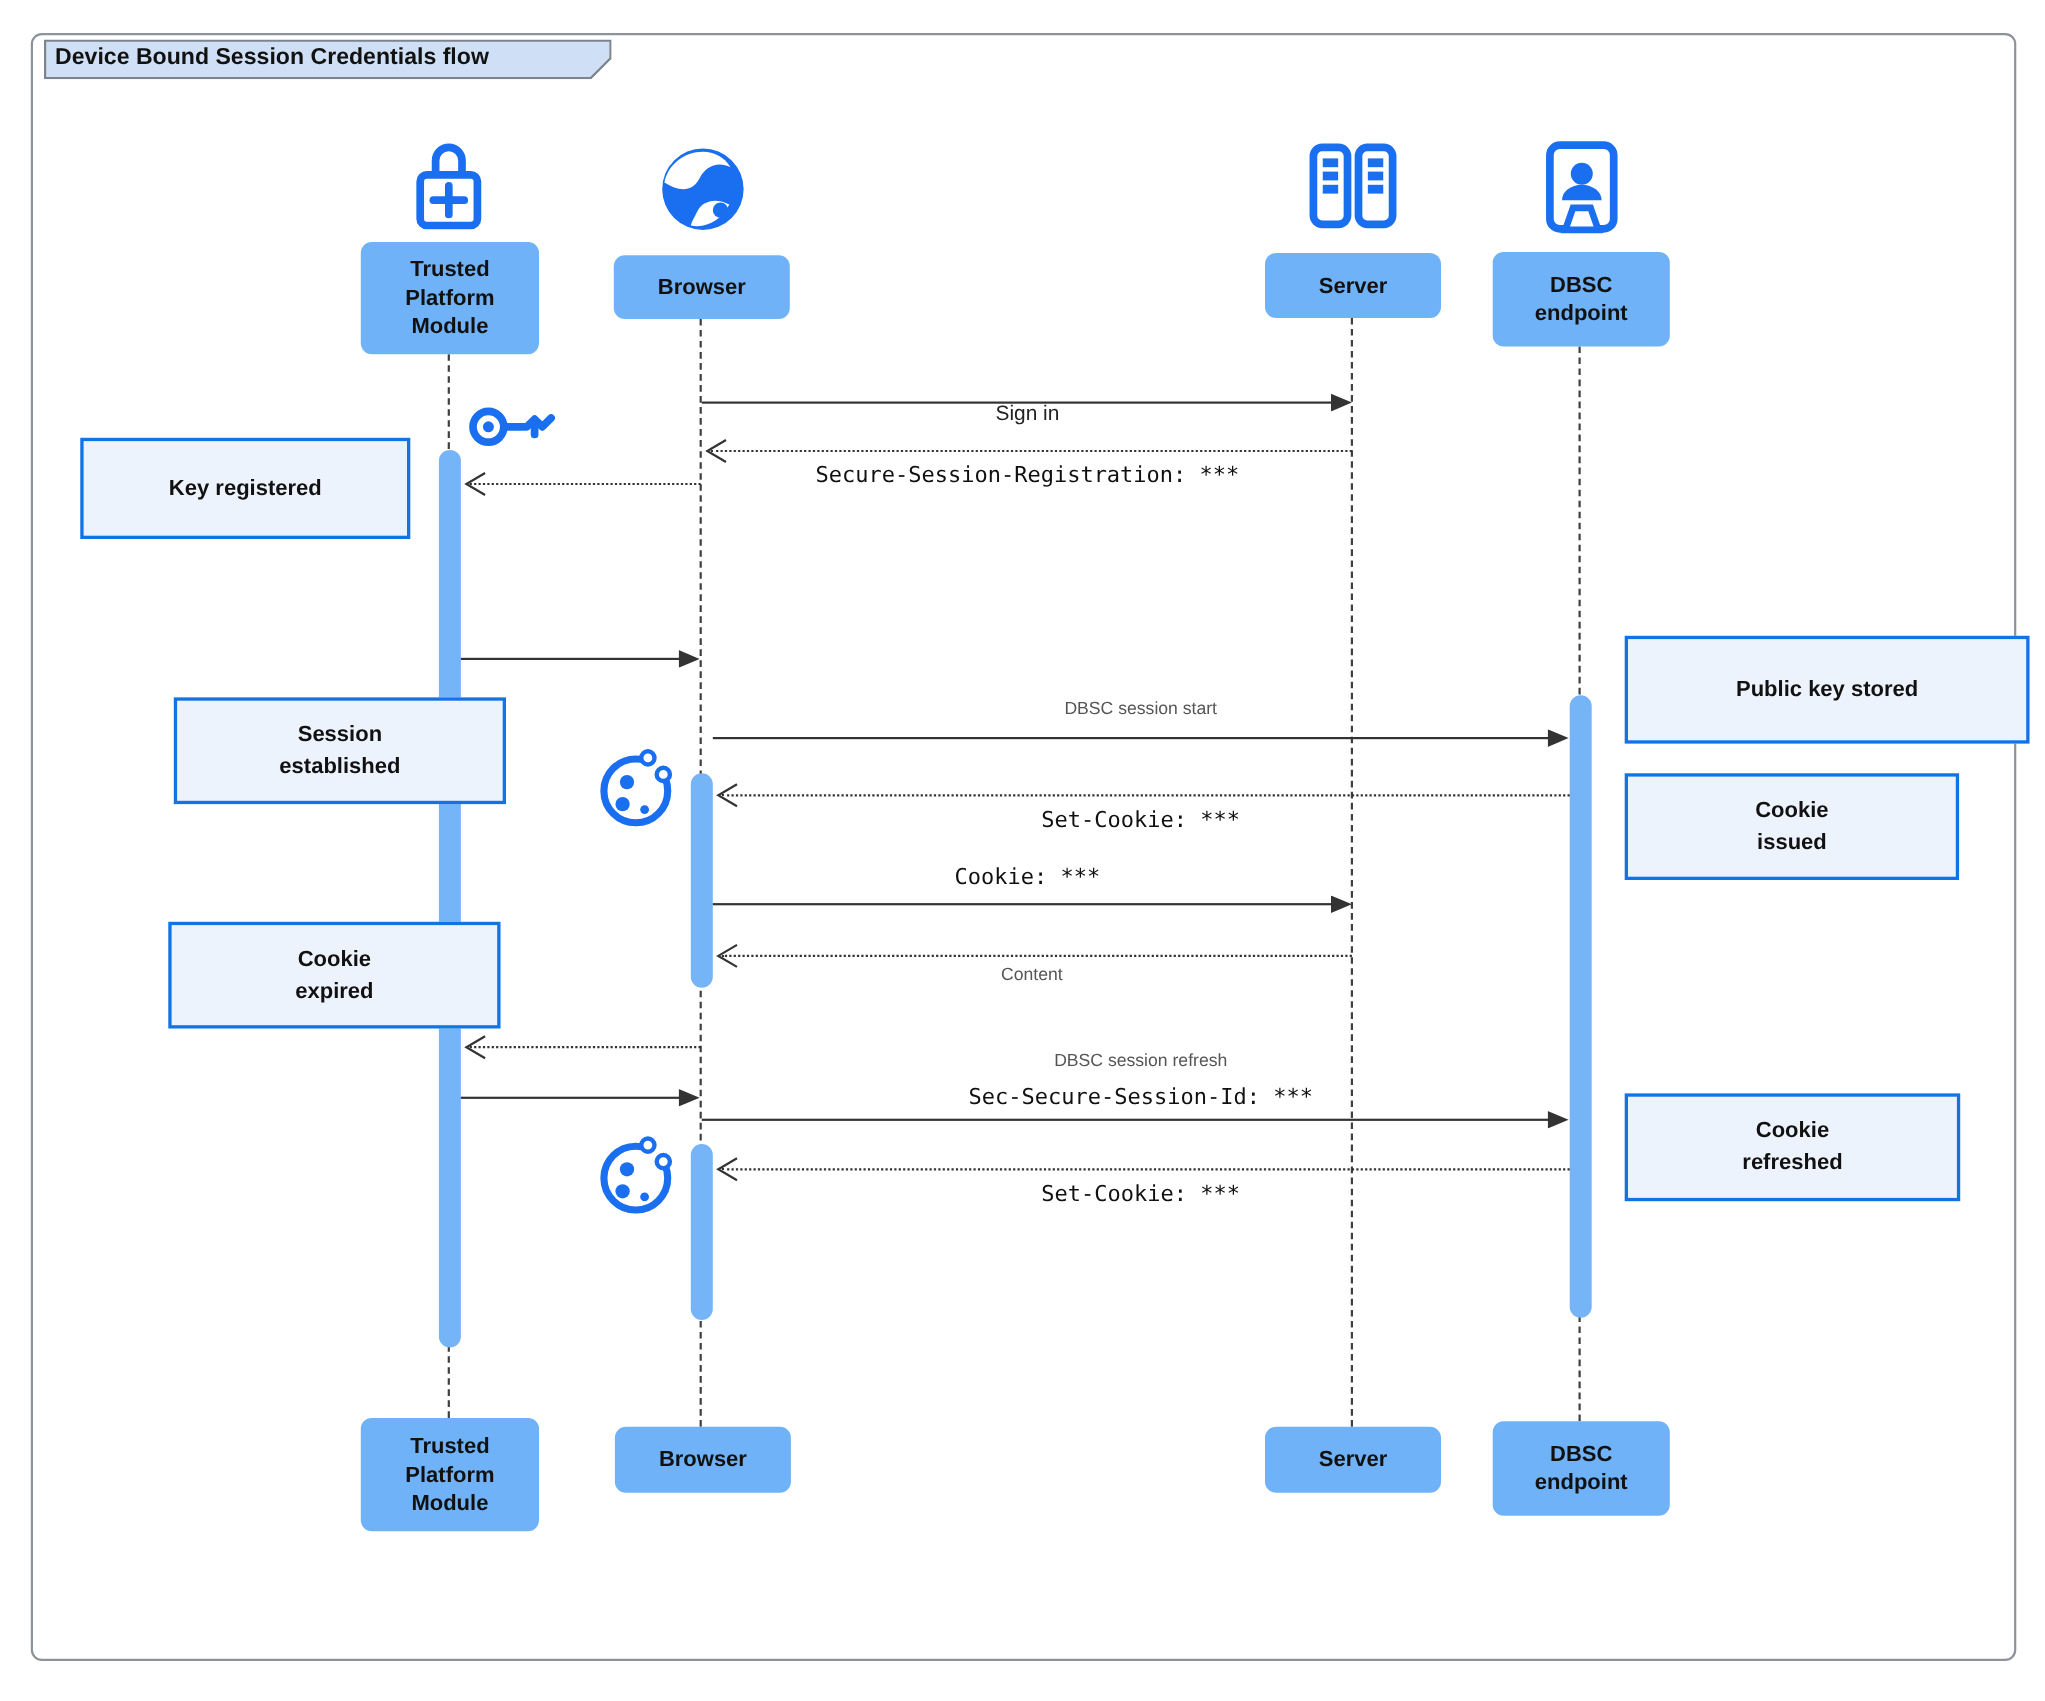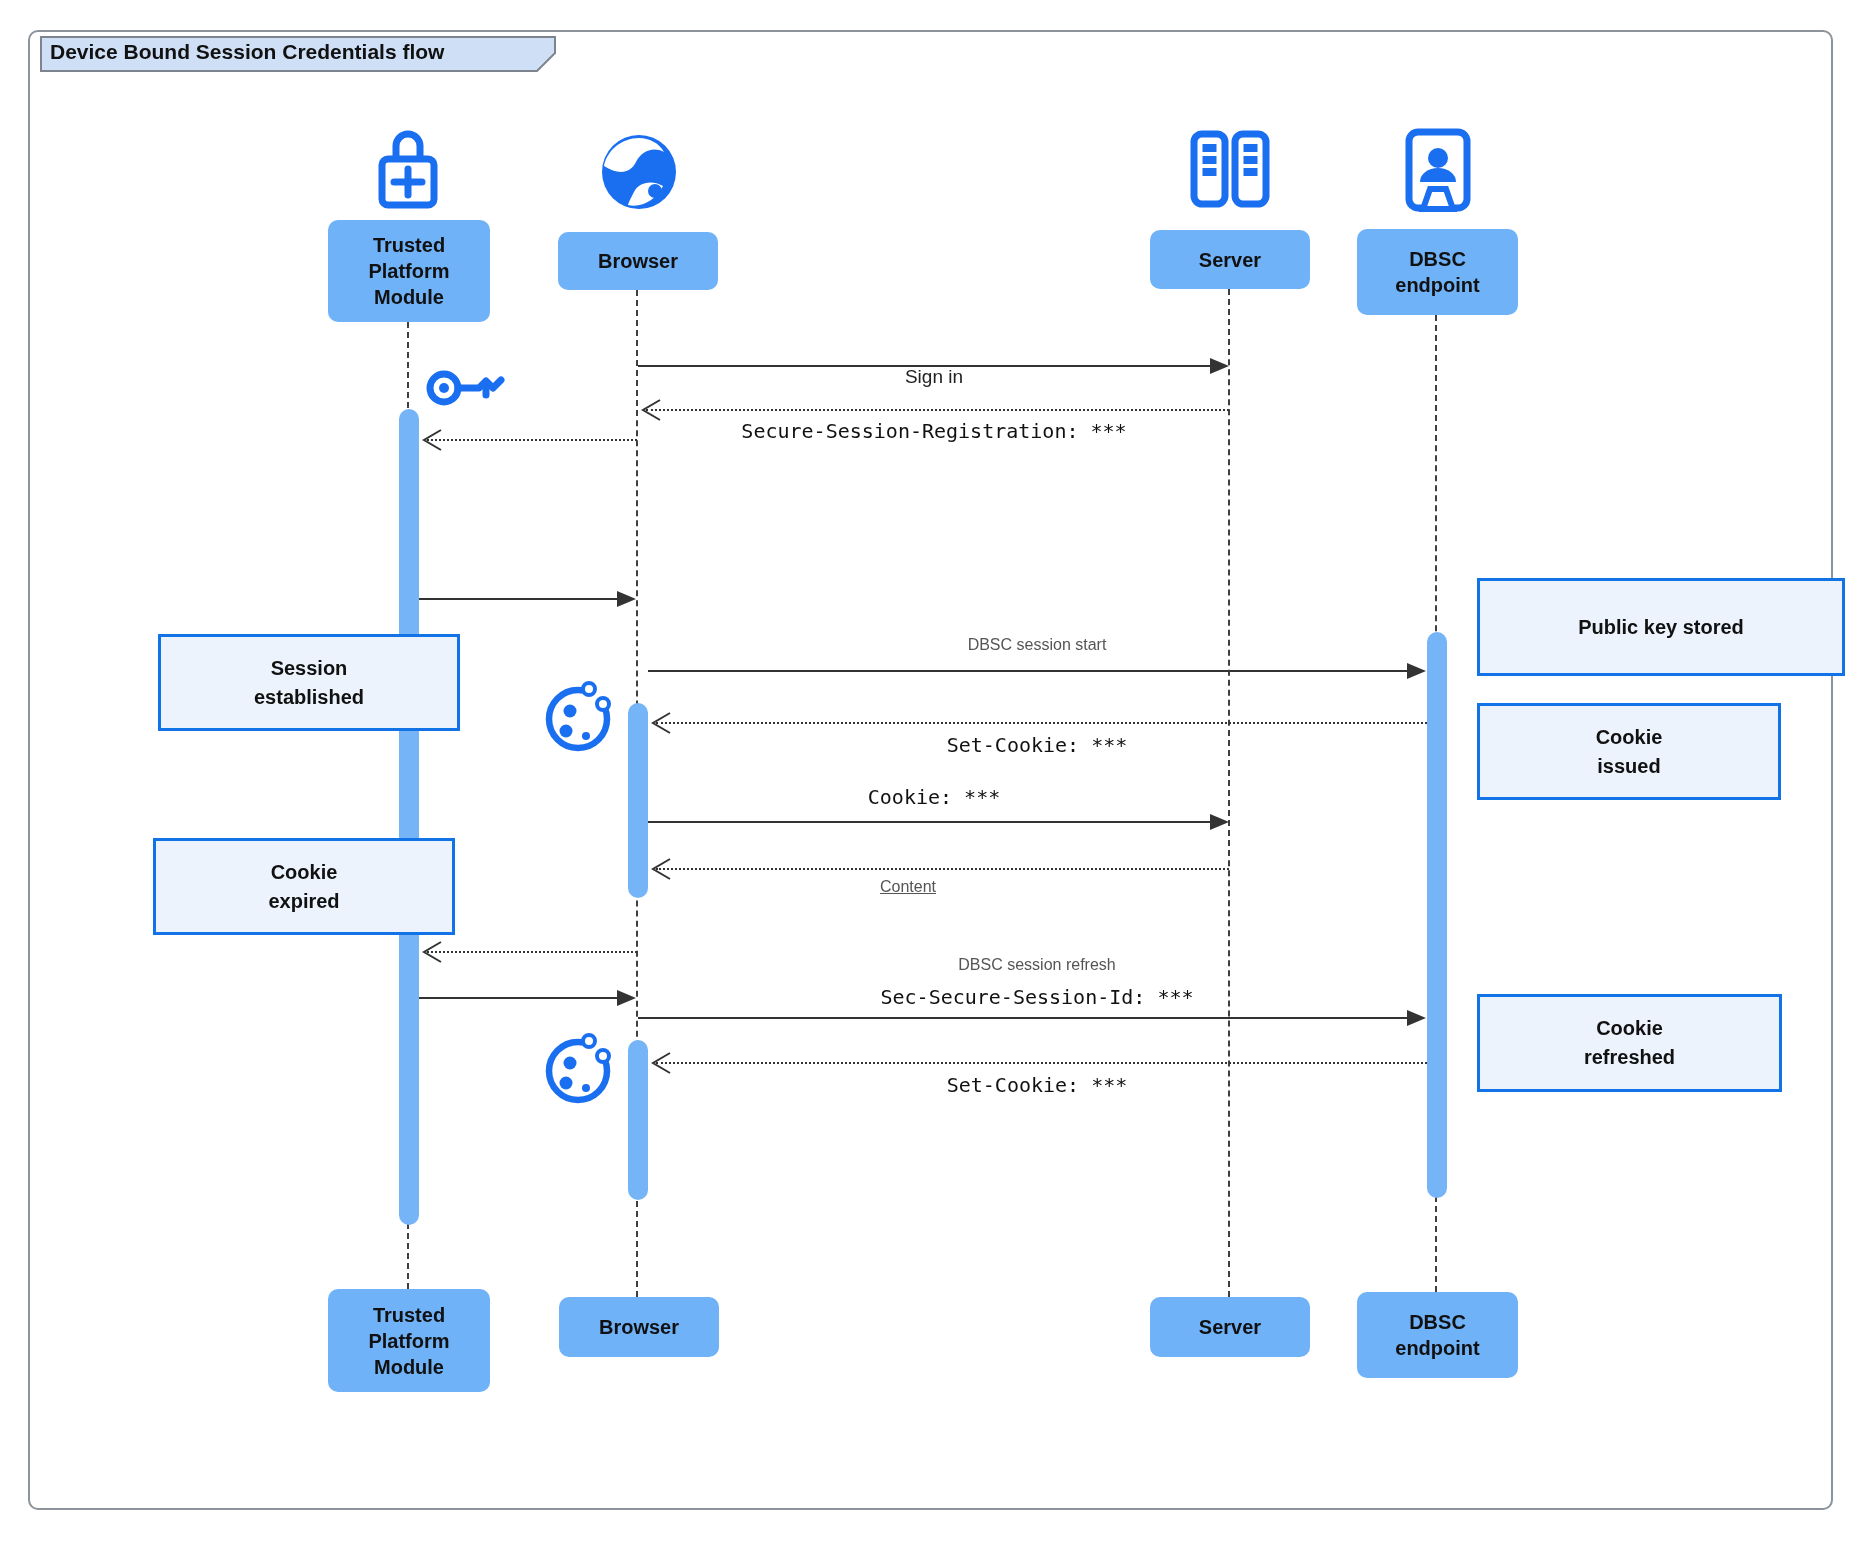--- a/index.html
+++ b/index.html
@@ -171,21 +171,21 @@
   <div class="msg-label mono" style="left:934px;top:785px;">Cookie: ***</div>
   <div class="msg-line solid" style="left:648px;top:821px;width:564px;"></div>
   <svg class="arrow" style="left:1210px;top:814px;" width="20" height="16">
     <polygon points="0,0 19,8 0,16" fill="#333"></polygon>
   </svg>
 
   <div class="msg-line dotted" style="left:656px;top:868px;width:573px;"></div>
   <svg class="arrow" style="left:650px;top:857px;" width="22" height="24">
     <path d="M20,2 L3,12 L20,22" fill="none" stroke="#333" stroke-width="2"></path>
   </svg>
-  <div class="msg-label gray" style="left:908px;top:878px;text-decoration:underline;">Content</div>
+  <div class="msg-label gray" style="left:938px;top:878px;">Content</div>
 
   <div class="msg-line dotted" style="left:427px;top:951px;width:210px;"></div>
   <svg class="arrow" style="left:421px;top:940px;" width="22" height="24">
     <path d="M20,2 L3,12 L20,22" fill="none" stroke="#333" stroke-width="2"></path>
   </svg>
 
   <div class="msg-line solid" style="left:419px;top:997px;width:200px;"></div>
   <svg class="arrow" style="left:617px;top:990px;" width="20" height="16">
     <polygon points="0,0 19,8 0,16" fill="#333"></polygon>
   </svg>
@@ -196,20 +196,21 @@
   <svg class="arrow" style="left:1407px;top:1010px;" width="20" height="16">
     <polygon points="0,0 19,8 0,16" fill="#333"></polygon>
   </svg>
 
   <div class="msg-line dotted" style="left:656px;top:1062px;width:771px;"></div>
   <svg class="arrow" style="left:650px;top:1051px;" width="22" height="24">
     <path d="M20,2 L3,12 L20,22" fill="none" stroke="#333" stroke-width="2"></path>
   </svg>
   <div class="msg-label mono" style="left:1037px;top:1073px;">Set-Cookie: ***</div>
 
+  <div class="note" style="left:73px;top:398px;width:300px;height:92px;">Key registered</div>
   <div class="note" style="left:158px;top:634px;width:302px;height:97px;">Session
 established</div>
   <div class="note" style="left:153px;top:838px;width:302px;height:97px;">Cookie
 expired</div>
   <div class="note" style="left:1477px;top:578px;width:368px;height:98px;">Public key stored</div>
   <div class="note" style="left:1477px;top:703px;width:304px;height:97px;">Cookie
 issued</div>
   <div class="note" style="left:1477px;top:994px;width:305px;height:98px;">Cookie
 refreshed</div>
 

